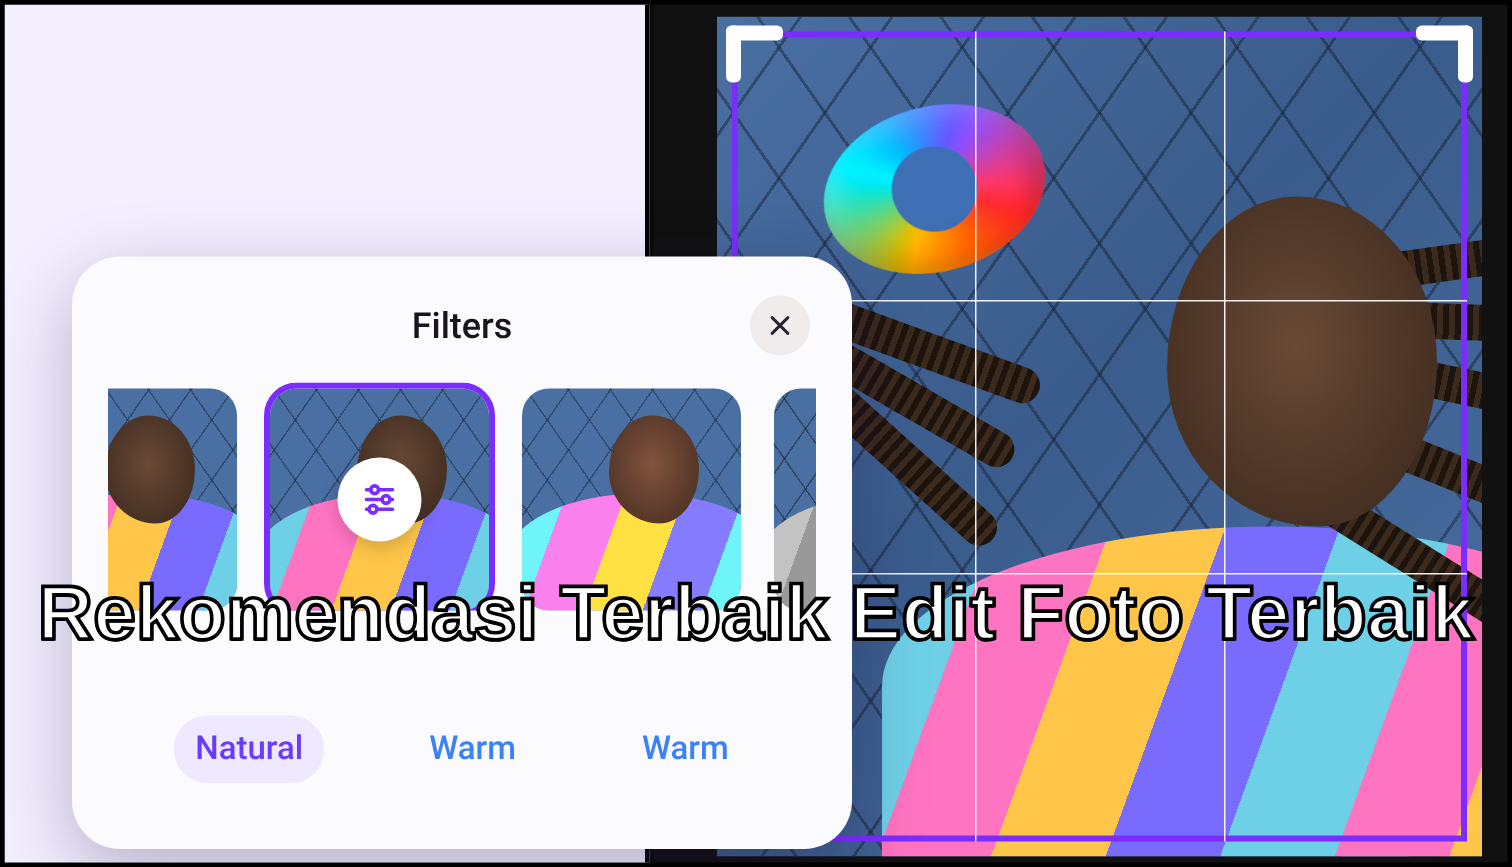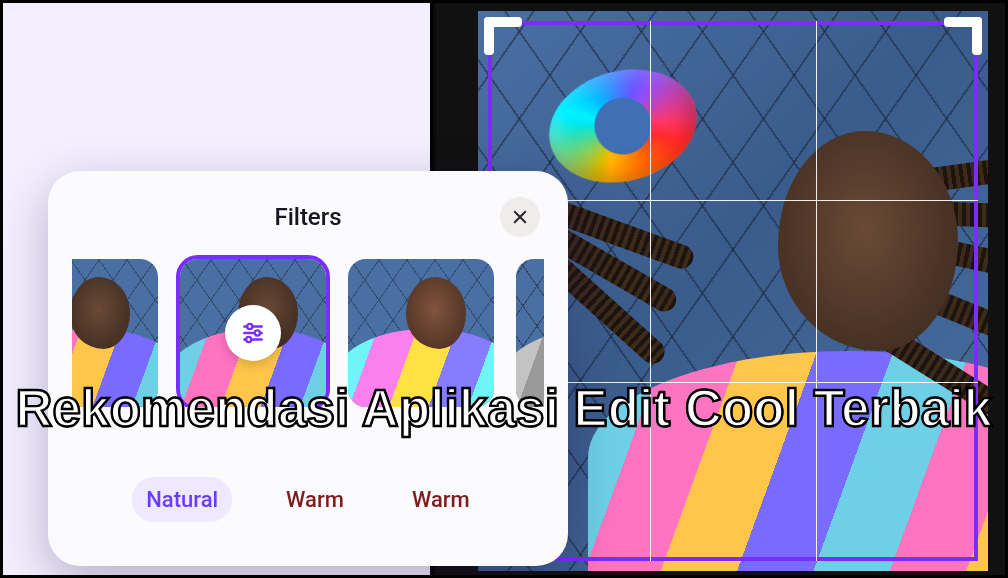--- a/index.html
+++ b/index.html
@@ -189,31 +189,31 @@
     .adjust-badge {
       position: absolute; left: 50%; top: 50%;
       width: 56px; height: 56px; margin: -28px 0 0 -28px;
       border-radius: 50%; background: #fff;
       display: flex; align-items: center; justify-content: center;
       box-shadow: 0 4px 12px rgba(0,0,0,0.18);
     }
     .adjust-badge svg { width: 26px; height: 26px; }
 
     .tabs {
-      display: flex; gap: 40px; justify-content: center;
+      display: flex; gap: 56px; justify-content: center;
       margin-top: 70px;
     }
     .tab {
       font-size: 22px; font-weight: 500;
       padding: 10px 14px;
       border-radius: 22px;
       cursor: pointer;
     }
     .tab.active { background: #efe9ff; color: #6a3cff; }
-    .tab.inactive { color: #7f1d1d; text-align: center; }
+    .tab.inactive { color: #3b82f6; text-align: center; }
 
     
     .headline {
       position: absolute;
       left: 0; right: 0;
       top: 376px;
       text-align: center;
       font-family: "Arial Black", Arial, sans-serif;
       font-weight: 900;
       font-stretch: condensed;
@@ -316,15 +316,15 @@
       </div>
     </div>
 
     <div class="tabs">
       <div class="tab active">Natural</div>
       <div class="tab inactive">Warm</div>
       <div class="tab inactive">Warm</div>
     </div>
   </div>
 
-  <div class="headline">Rekomendasi Aplikasi Edit Cool Terbaik</div>
+  <div class="headline">Rekomendasi Terbaik Edit Foto Terbaik</div>
 
 </div>
 
 </body></html>

